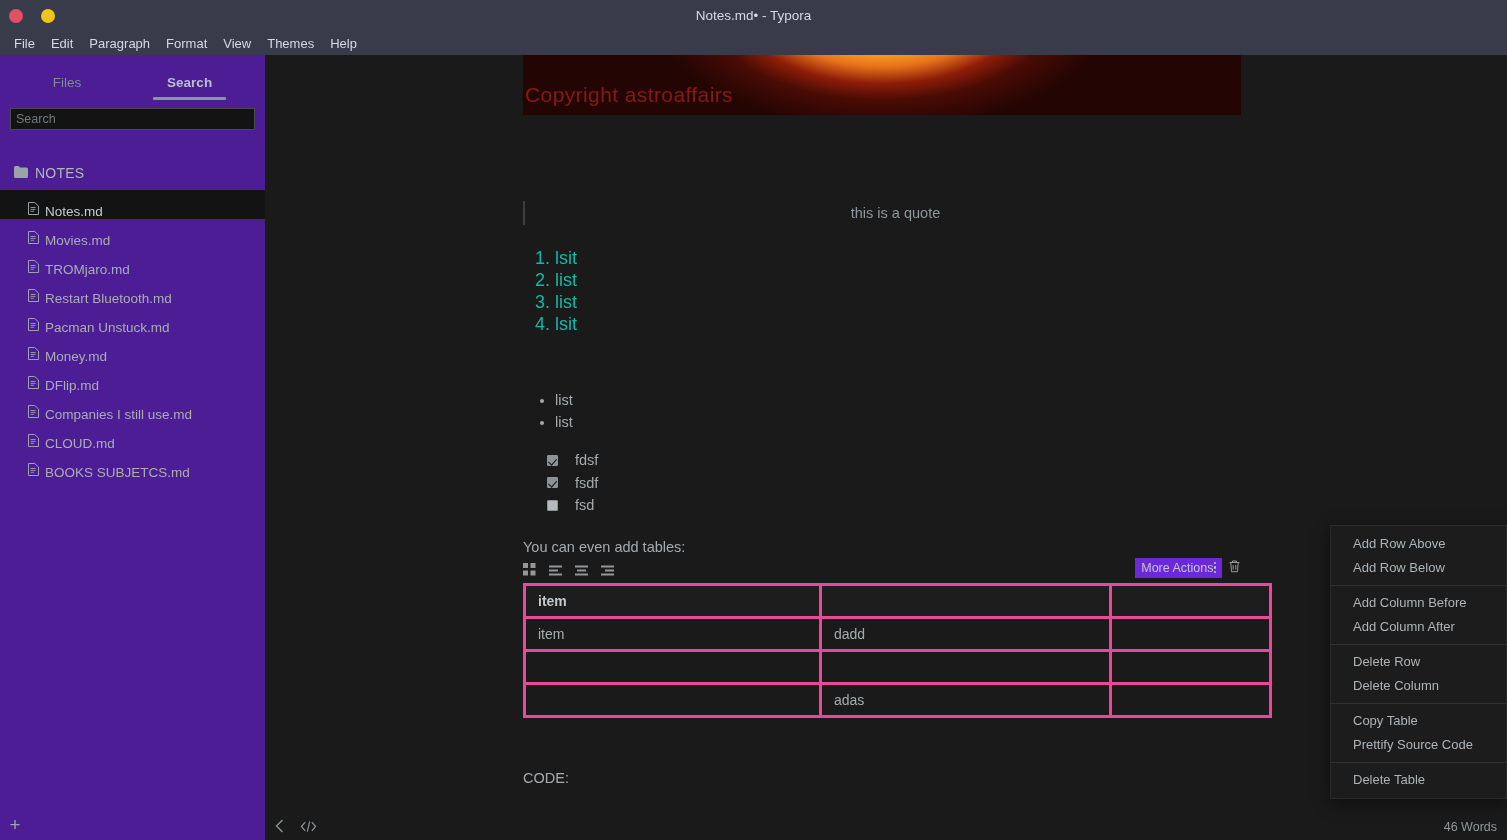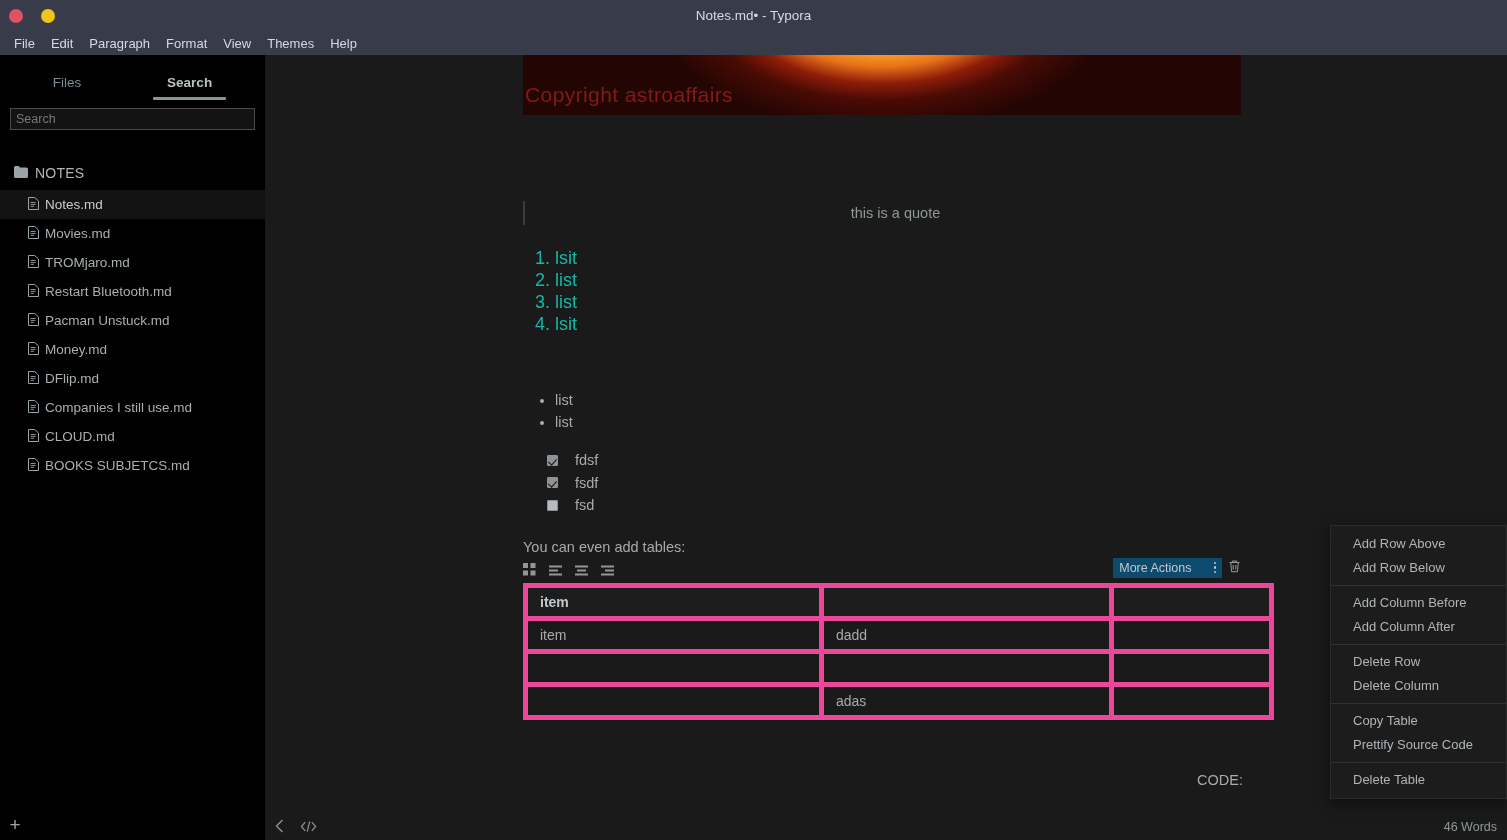--- a/index.html
+++ b/index.html
@@ -32,21 +32,21 @@
     background: #383c4a; display: flex; align-items: center; padding-left: 6px;
   }
   .menu-item {
     color: #d3dae3; font-size: 13px; padding: 0 8px; height: 23px;
     line-height: 23px; cursor: default; white-space: nowrap;
   }
 
   
   .sidebar {
     position: absolute; top: 55px; left: 0; width: 265px; height: 785px;
-    background: #000000;
+    background: #4c1d95;
   }
   .side-tabs {
     display: flex; height: 45px; align-items: flex-end;
     padding: 0 10px; justify-content: space-around;
   }
   .side-tab {
     position: relative; color: #7f8c93; font-size: 13.5px;
     padding: 0 22px 10px 22px; cursor: default; text-align: center;
   }
   .side-tab.active { color: #b8c0c4; font-weight: bold; }
@@ -64,21 +64,21 @@
   .search-input::placeholder { color: #72797d; }
 
   .folder-row {
     display: flex; align-items: center; gap: 7px;
     height: 30px; padding-left: 14px; margin-top: 28px;
   }
   .folder-name { color: #b0b6b9; font-size: 14px; letter-spacing: .2px; }
 
   .file-list { margin-top: 2px; }
   .file-row {
-    display: flex; align-items: center; gap: 6px;
+    display: flex; align-items: flex-end; gap: 6px;
     height: 29px; padding-left: 28px; cursor: default;
   }
   .file-row.active { background: #131313; }
   .file-name { color: #a8aeb2; font-size: 13.5px; }
   .file-row.active .file-name { color: #c6ccd0; }
 
   .sidebar-footer {
     position: absolute; bottom: 0; left: 0; width: 265px; height: 28px;
   }
   .plus-btn {
@@ -146,43 +146,43 @@
     display: flex; align-items: center; height: 20px;
     position: relative;
   }
   .tbl-icons { display: flex; align-items: center; gap: 13px; }
   .tbl-icon { cursor: default; opacity: .78; }
   .more-actions {
     position: absolute; right: 2px; top: -3px;
     display: flex; align-items: center; gap: 6px;
   }
   .more-actions-btn {
-    display: flex; align-items: center; gap: 22px;
-    background: #0c4a6e; padding: 3px 6px;
+    display: flex; align-items: center; gap: 0;
+    background: #6d28d9; padding: 3px 6px;
     color: #c3c9cc; font-size: 12.5px; cursor: default;
   }
   .kebab { display: flex; flex-direction: column; gap: 2px; align-items: center; }
   .kebab i { width: 2.5px; height: 2.5px; background: #c3c9cc; border-radius: 50%; display: block; }
   .trash-btn { cursor: default; opacity: .8; }
 
   table.md-table {
     width: 718px; border-collapse: collapse; margin-top: 2px;
     table-layout: fixed;
   }
   table.md-table th, table.md-table td {
-    border: 5px solid #ec4899; height: 33px;
+    border: 3px solid #ec4899; height: 33px;
     padding: 0 12px; text-align: left; font-size: 14px;
     color: #a5abaf; font-weight: normal; vertical-align: middle;
   }
   table.md-table th { color: #c3c9cc; font-weight: bold; background: #1d1d1d; }
   table.md-table col.c1 { width: 296px; }
   table.md-table col.c2 { width: 290px; }
   table.md-table col.c3 { width: 160px; }
 
-  .code-label { margin-top: 52px; color: #a5abaf; font-size: 14.5px; text-align: right; }
+  .code-label { margin-top: 52px; color: #a5abaf; font-size: 14.5px; }
   .code-block {
     margin-top: 26px; width: 718px; background: #1f1f1f;
     border-radius: 4px; padding: 12px 18px;
     font-family: "Liberation Mono", monospace;
     font-size: 13px; color: #9ba1a5; line-height: 20px;
   }
   .code-line { white-space: pre; }
 
   
   .statusbar {

